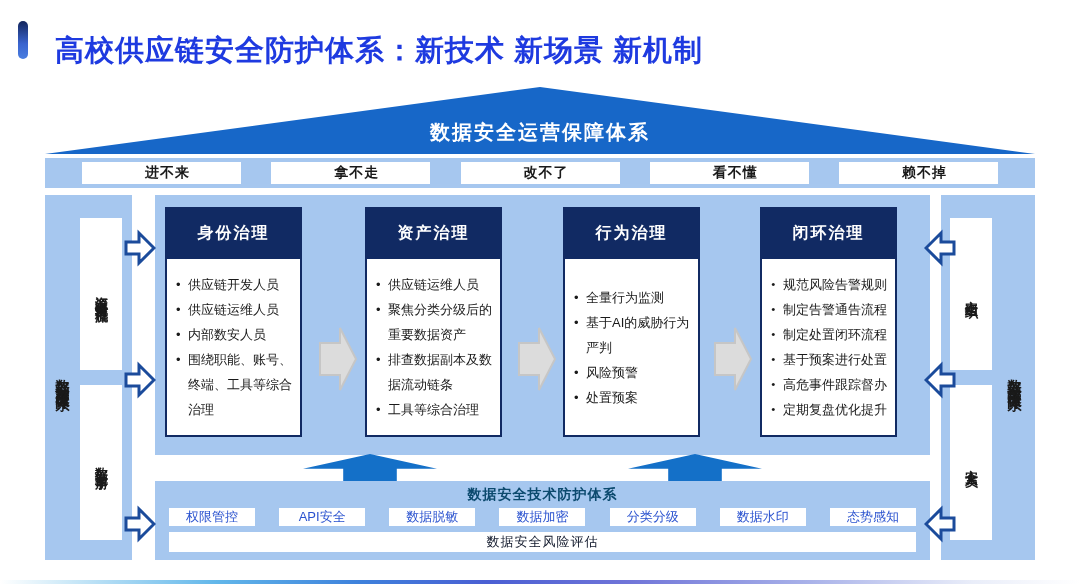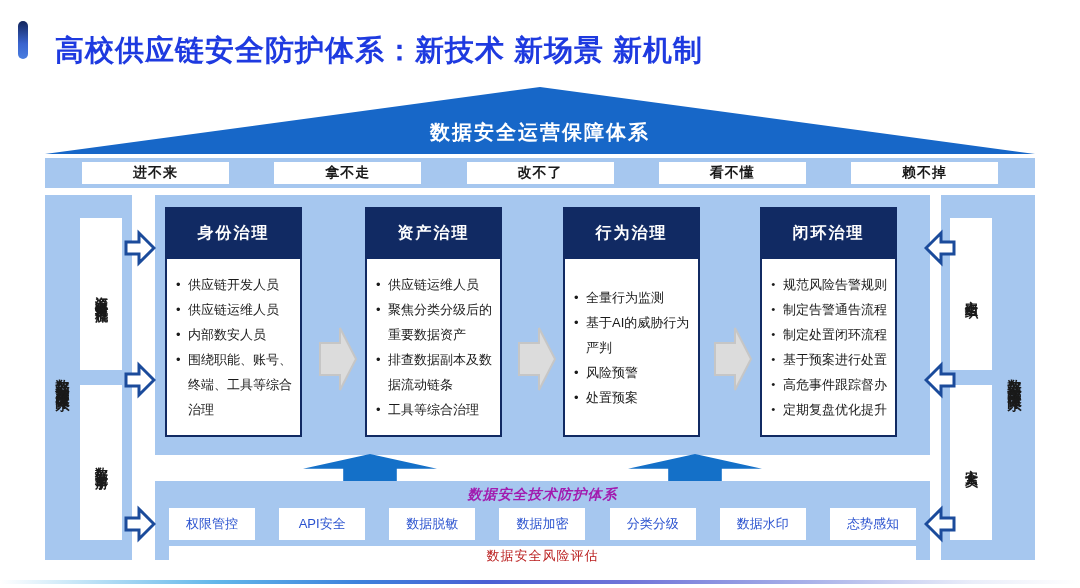--- a/index.html
+++ b/index.html
@@ -14,21 +14,21 @@
     color:#1e3ae0;letter-spacing:1px;white-space:nowrap;}
   
   .roof{position:absolute;left:45px;top:87px;width:990px;height:67px;background:#1767c8;
     clip-path:polygon(50% 0,100% 100%,0 100%);
     display:flex;align-items:flex-end;justify-content:center;}
   .roof-title{color:#ffffff;font-size:20px;font-weight:bold;letter-spacing:2px;padding-bottom:8px;}
   
   .eaves{position:absolute;left:45px;top:158px;width:990px;height:30px;background:#a6c7ef;
     display:flex;align-items:center;justify-content:space-between;padding:0 37px;box-sizing:border-box;}
   .eave-box{width:147px;height:22px;background:#ffffff;display:flex;align-items:center;justify-content:center;
-    font-size:14px;font-weight:bold;color:#1a1a1a;letter-spacing:1px;}
+    font-size:14px;font-weight:bold;color:#1a1a1a;letter-spacing:1px;padding-left:12px;}
   
   .sidebar{position:absolute;top:195px;height:365px;background:#a6c7ef;}
   .sidebar.left{left:45px;width:87px;}
   .sidebar.right{left:941px;width:94px;}
   .v-text{writing-mode:vertical-rl;text-orientation:upright;letter-spacing:2px;}
   .side-label{position:absolute;top:0;height:100%;width:32px;display:flex;align-items:center;justify-content:center;
     font-size:14px;font-weight:bold;color:#1a1a1a;}
   .sidebar.left .side-label{left:2px;}
   .sidebar.right .side-label{right:4px;}
   .vbox{position:absolute;width:42px;background:#ffffff;display:flex;align-items:center;justify-content:center;
@@ -49,26 +49,26 @@
   .pillar-body li{position:relative;padding-left:13px;}
   .pillar-body li::before{content:"•";position:absolute;left:1px;top:0;}
   .flow-arrow{position:absolute;top:128px;width:40px;height:72px;}
   .flow-arrow.f1{left:163px;} .flow-arrow.f2{left:362px;} .flow-arrow.f3{left:558px;}
   
   .up-arrow{position:absolute;top:454px;width:134px;height:27px;background:#1470c8;
     clip-path:polygon(50% 0,100% 55%,70% 55%,70% 100%,30% 100%,30% 55%,0 55%);}
   .up-arrow.u1{left:303px;} .up-arrow.u2{left:628px;}
   
   .tech-box{position:absolute;left:155px;top:481px;width:775px;height:79px;background:#a6c7ef;box-sizing:border-box;}
-  .tech-title{margin-top:5px;text-align:center;font-size:14px;font-weight:bold;color:#a21caf;letter-spacing:1px;font-style:italic;}
+  .tech-title{margin-top:5px;text-align:center;font-size:14px;font-weight:bold;color:#0c4a6e;letter-spacing:1px;}
   .chips{display:flex;justify-content:space-between;padding:4px 14px 0;}
-  .chip{width:86px;height:32px;background:#ffffff;display:flex;align-items:center;justify-content:center;
+  .chip{width:86px;height:18px;background:#ffffff;display:flex;align-items:center;justify-content:center;
     font-size:13px;color:#2a52cf;}
   .risk-bar{margin:6px 14px 0;height:20px;background:#ffffff;display:flex;align-items:center;justify-content:center;
-    font-size:13px;color:#b91c1c;letter-spacing:1px;}
+    font-size:13px;color:#0f172a;letter-spacing:1px;}
   
   .hollow{position:absolute;width:32px;height:38px;}
   .hollow.l{left:124px;} .hollow.r{left:924px;}
   .hollow.y1{top:229px;} .hollow.y2{top:361px;} .hollow.y3{top:505px;}
   
   .bottom-line{position:absolute;left:0;top:580px;width:1080px;height:4px;
     background:linear-gradient(90deg,#ffffff 0%,#cfeaf8 6%,#62b7ea 20%,#3e82dc 33%,#4a5fd3 45%,#6f74d8 58%,#a9b2e9 75%,#e9edf9 90%,#ffffff 100%);}
 </style>
 </head>
 <body>

